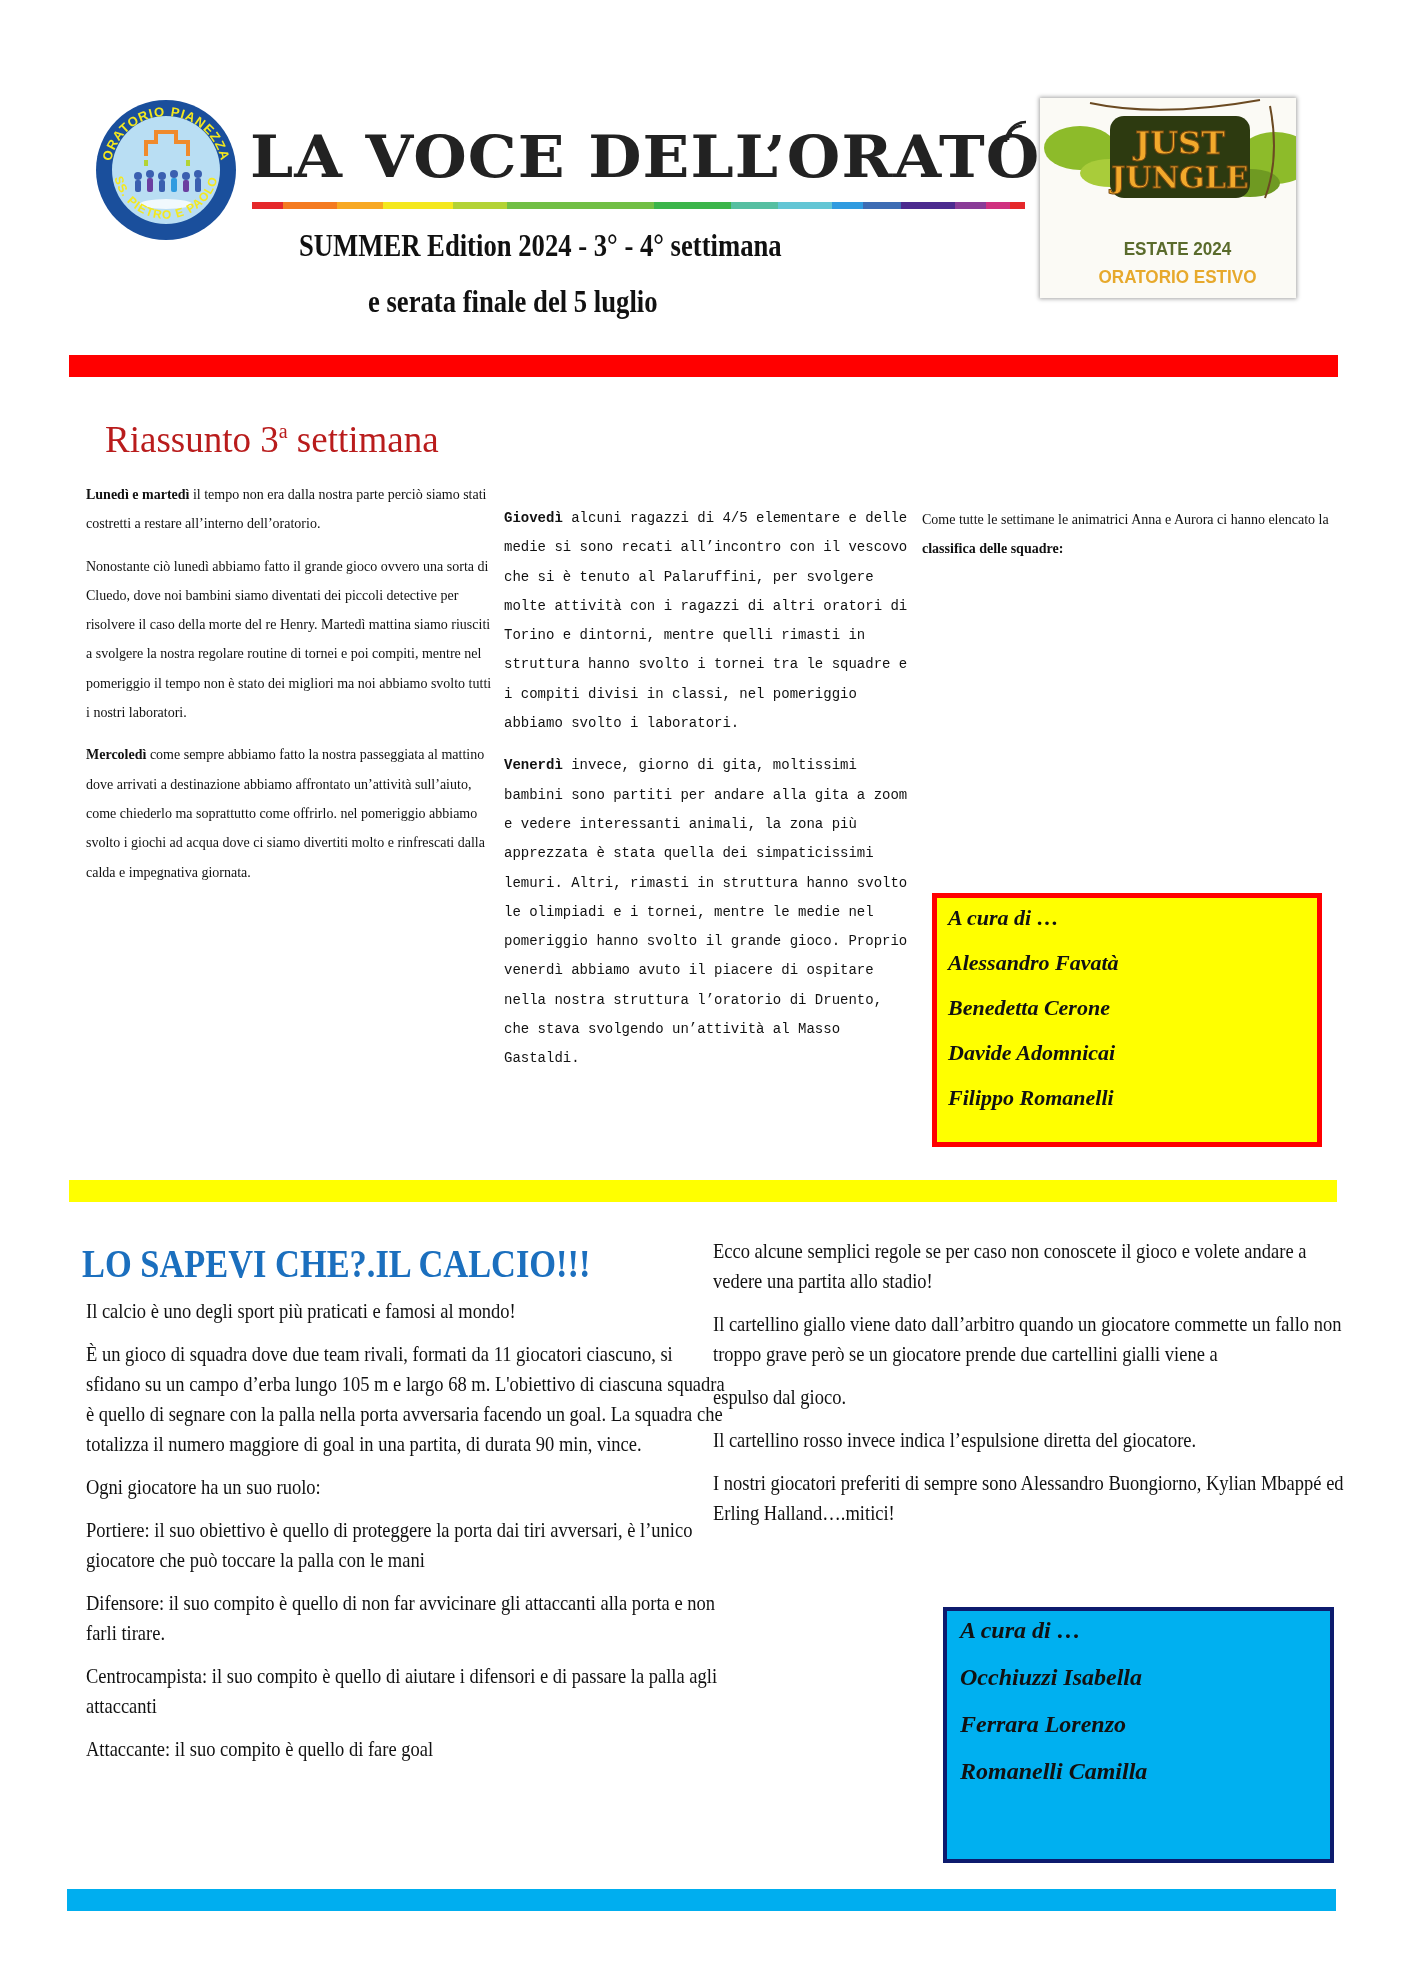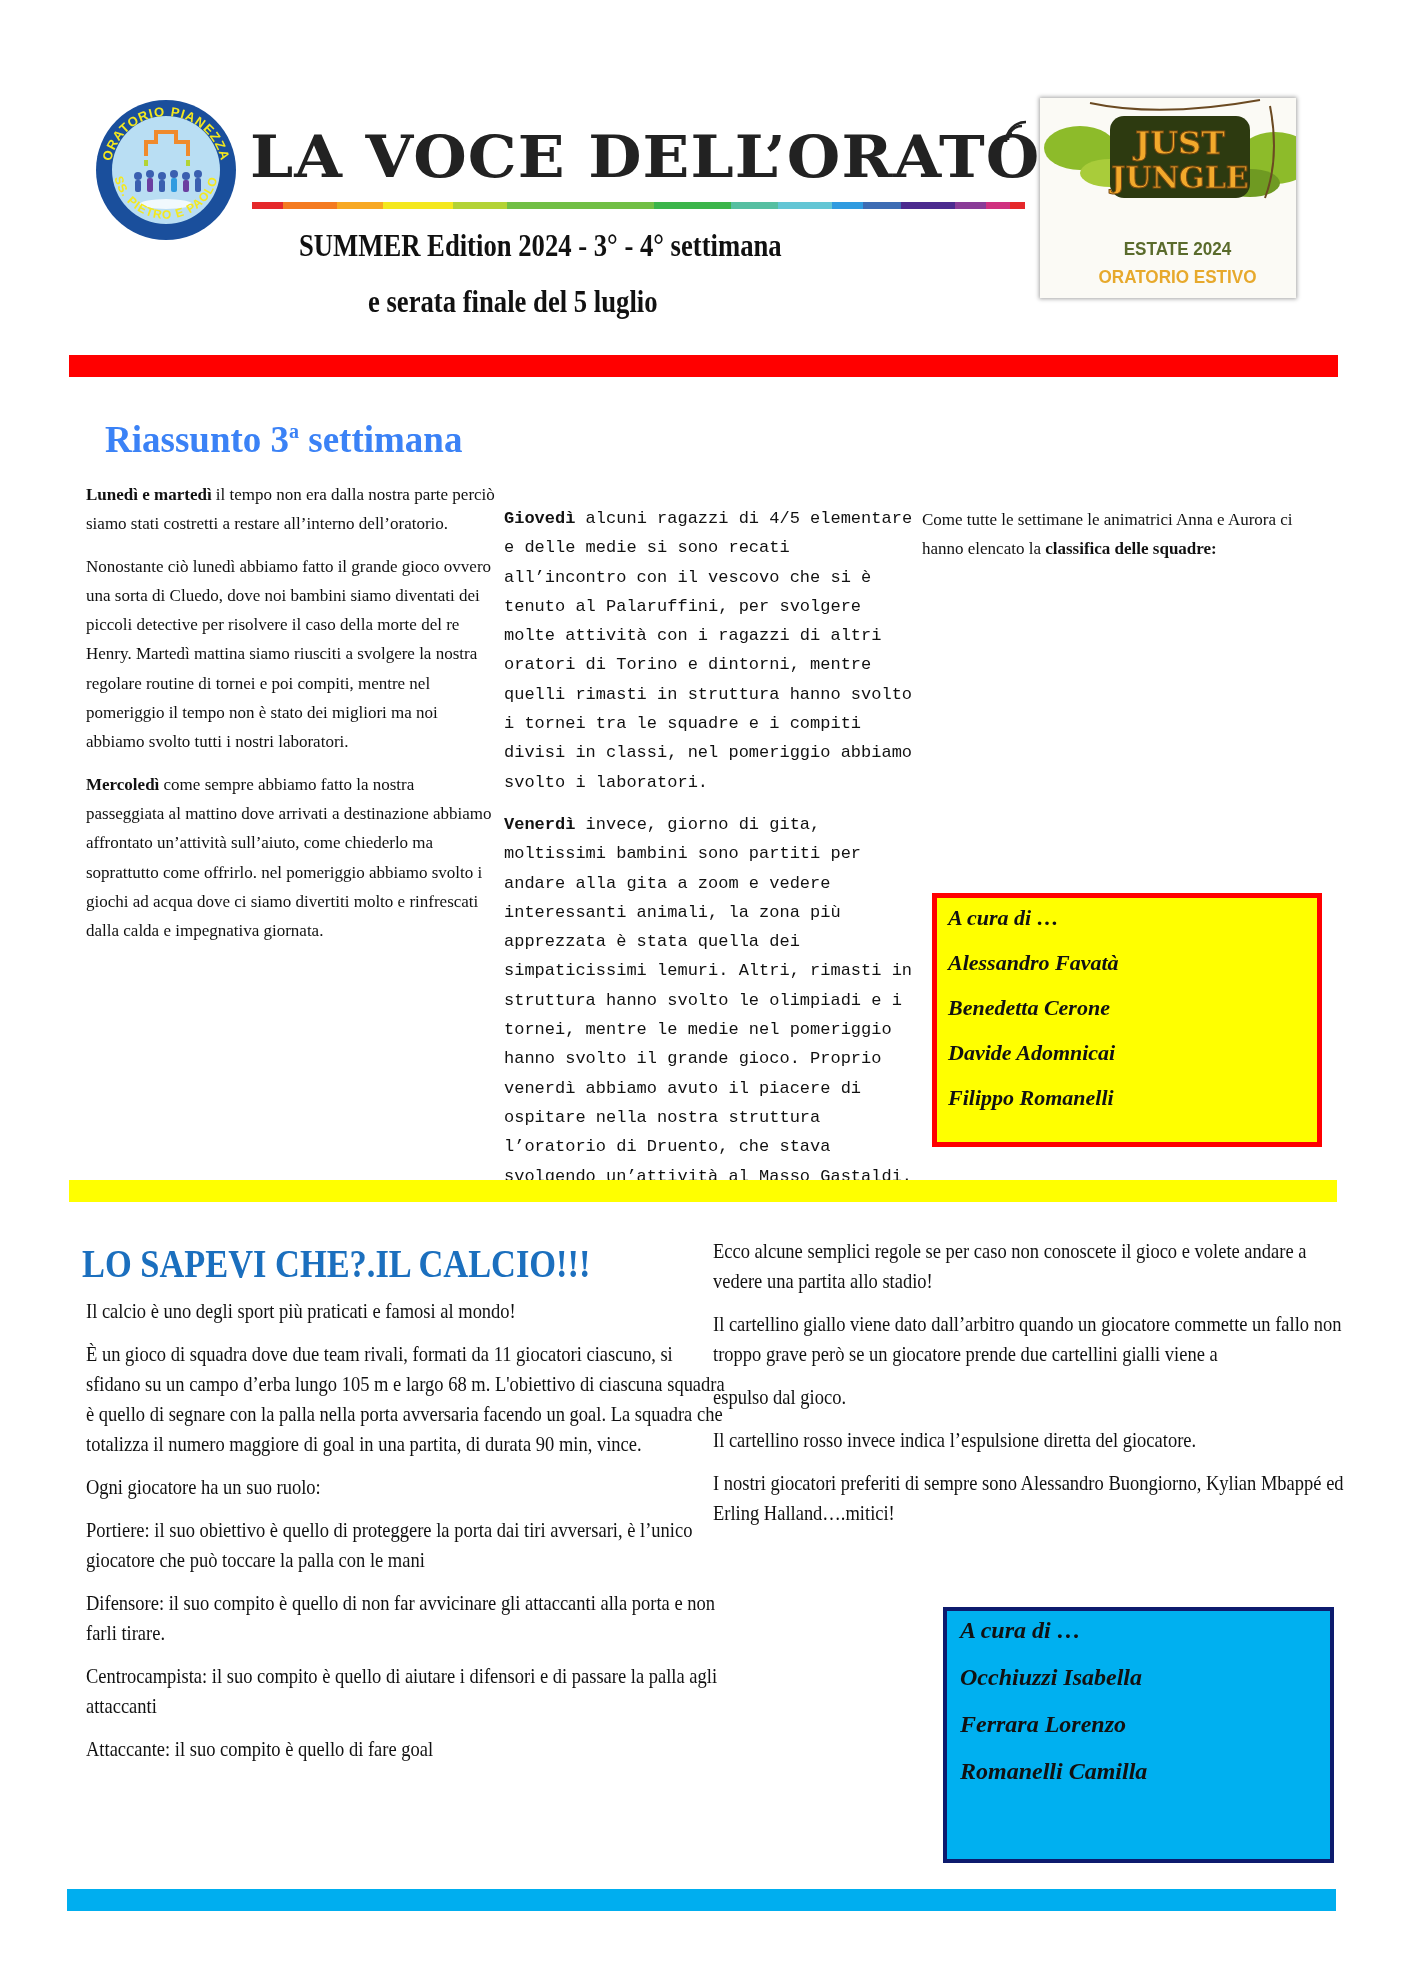--- a/index.html
+++ b/index.html
@@ -32,23 +32,23 @@
   .jungle-t2 { position: absolute; left: 0; width: 275px; top: 168px; text-align: center;
                font-family: "Liberation Sans", sans-serif; font-weight: bold; font-size: 19px;
                color: #e7a92c; transform: scaleX(0.9); }
 
   .bar { position: absolute; height: 22px; }
   .bar-red { left: 69px; top: 355px; width: 1269px; background: #ff0000; }
   .bar-yellow { left: 69px; top: 1180px; width: 1268px; background: #ffff00; }
   .bar-blue { left: 67px; top: 1889px; width: 1269px; background: #00aeef; }
 
   
-  .h-red { left: 105px; top: 418px; font-size: 37px; font-weight: bold; color: #3b82f6; white-space: nowrap; }
+  .h-red { left: 105px; top: 418px; font-size: 37px; font-weight: normal; color: #b91c1c; white-space: nowrap; }
   .h-red sup { font-size: 20px; vertical-align: 14px; }
-  .col { position: absolute; font-size: 17px; line-height: 29.3px; }
+  .col { position: absolute; font-size: 14px; line-height: 29.3px; }
   .col p { margin: 0 0 13px 0; }
   .col b { font-weight: bold; }
   .col1 { left: 86px; top: 480px; width: 410px; }
   .col2 { left: 504px; top: 504px; width: 410px; font-family: Liberation Mono, monospace; }
   .col3 { left: 922px; top: 505px; width: 410px; }
   .rank { margin: 0; padding: 0; list-style: none; }
   .rank li { margin: 0 0 15px 0; }
 
   .box-yellow { left: 932px; top: 893px; width: 390px; height: 254px; box-sizing: border-box;
                 background: #ffff00; border: 5px solid #ff0000; padding: 8px 0 0 11px; }

